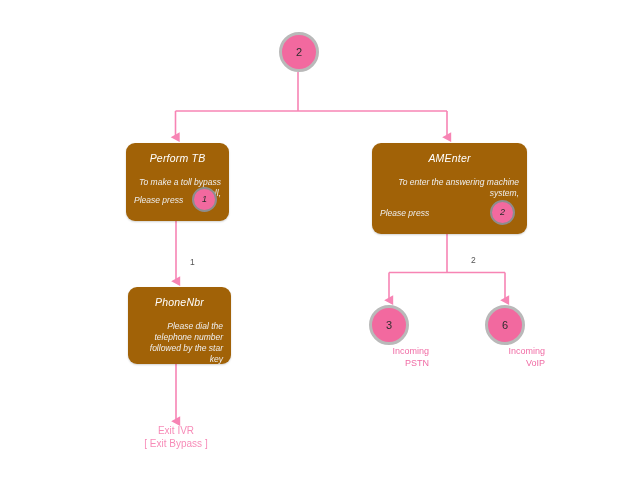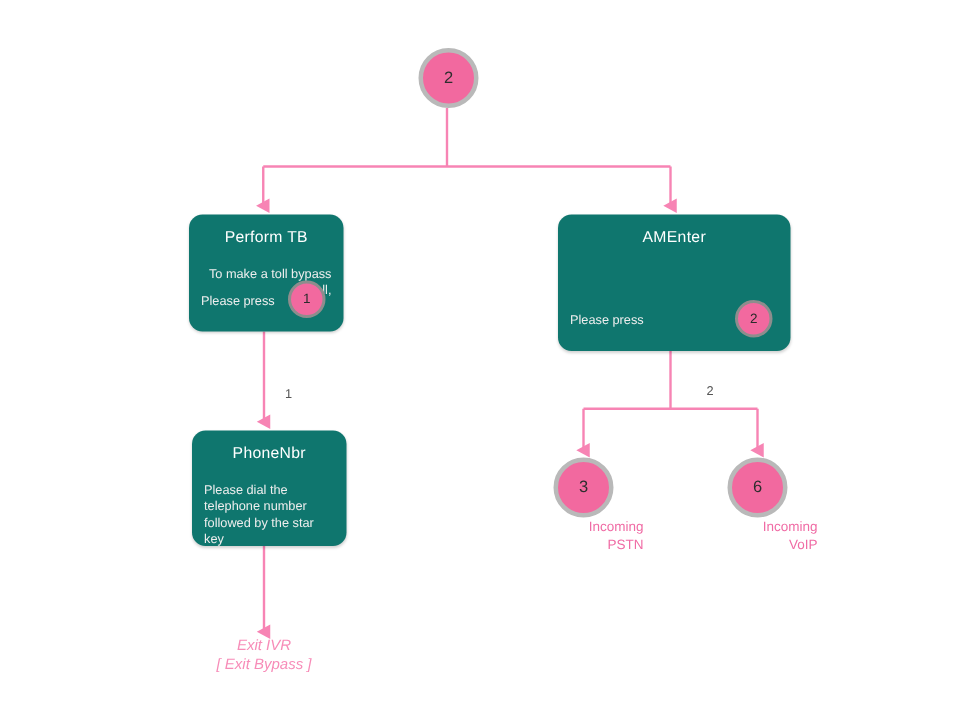--- a/index.html
+++ b/index.html
@@ -21,46 +21,47 @@
     position: absolute;
     left: 0;
     top: 0;
     width: 640px;
     height: 481px;
   }
 
   
   .node-box {
     position: absolute;
-    background: #0f766e;
+    background: #a16207;
     border-radius: 9px;
     box-shadow: 0 1px 2px rgba(0,0,0,0.18);
     box-sizing: border-box;
     z-index: 3;
+    font-style: italic;
   }
   .node-title {
     position: absolute;
     left: 0;
     right: 0;
     top: 9px;
     text-align: center;
     color: #ffffff;
     font-size: 10.5px;
     letter-spacing: 0.2px;
   }
   .node-desc {
     position: absolute;
     left: 8px;
     right: 8px;
     top: 34px;
     color: #eeeeee;
     font-size: 8.5px;
     line-height: 11px;
   }
-  .node-desc.center { text-align: left; }
+  .node-desc.center { text-align: right; }
   .node-desc.left   { text-align: right; }
 
   .prompt-row {
     position: absolute;
     left: 8px;
     right: 8px;
     bottom: 9px;
     height: 26px;
     margin-top: 48px;
   }
@@ -168,20 +169,21 @@
     <div class="node-title">Perform TB</div>
     <div class="node-desc left">To make a toll bypass call,</div>
     <div class="prompt-row">
       <div class="prompt-label">Please press</div>
       <div class="badge">1</div>
     </div>
   </div>
 
   <div class="node-box" style="left:372px; top:143px; width:155px; height:91px;">
     <div class="node-title">AMEnter</div>
+    <div class="node-desc left">To enter the answering machine system,</div>
     <div class="prompt-row">
       <div class="prompt-label">Please press</div>
       <div class="badge">2</div>
     </div>
   </div>
 
   <div class="node-box" style="left:128px; top:287px; width:103px; height:77px;">
     <div class="node-title">PhoneNbr</div>
     <div class="node-desc center">Please dial the telephone number followed by the star key</div>
   </div>
@@ -198,18 +200,18 @@
   </div>
 
   <div class="node-circle" style="left:485px; top:305px; width:40px; height:40px; line-height:34px;">
     <span>6</span>
   </div>
   <div class="circle-caption" style="left:465px; top:346px; width:80px;">
     <div>Incoming</div>
     <div>VoIP</div>
   </div>
 
-  <div class="exit-label" style="left:126px; top:424px; width:100px;font-style:italic;">
+  <div class="exit-label" style="left:126px; top:424px; width:100px;">
     <div>Exit  IVR</div>
     <div>[ Exit Bypass ]</div>
   </div>
 
 </div>
 
 </body></html>

